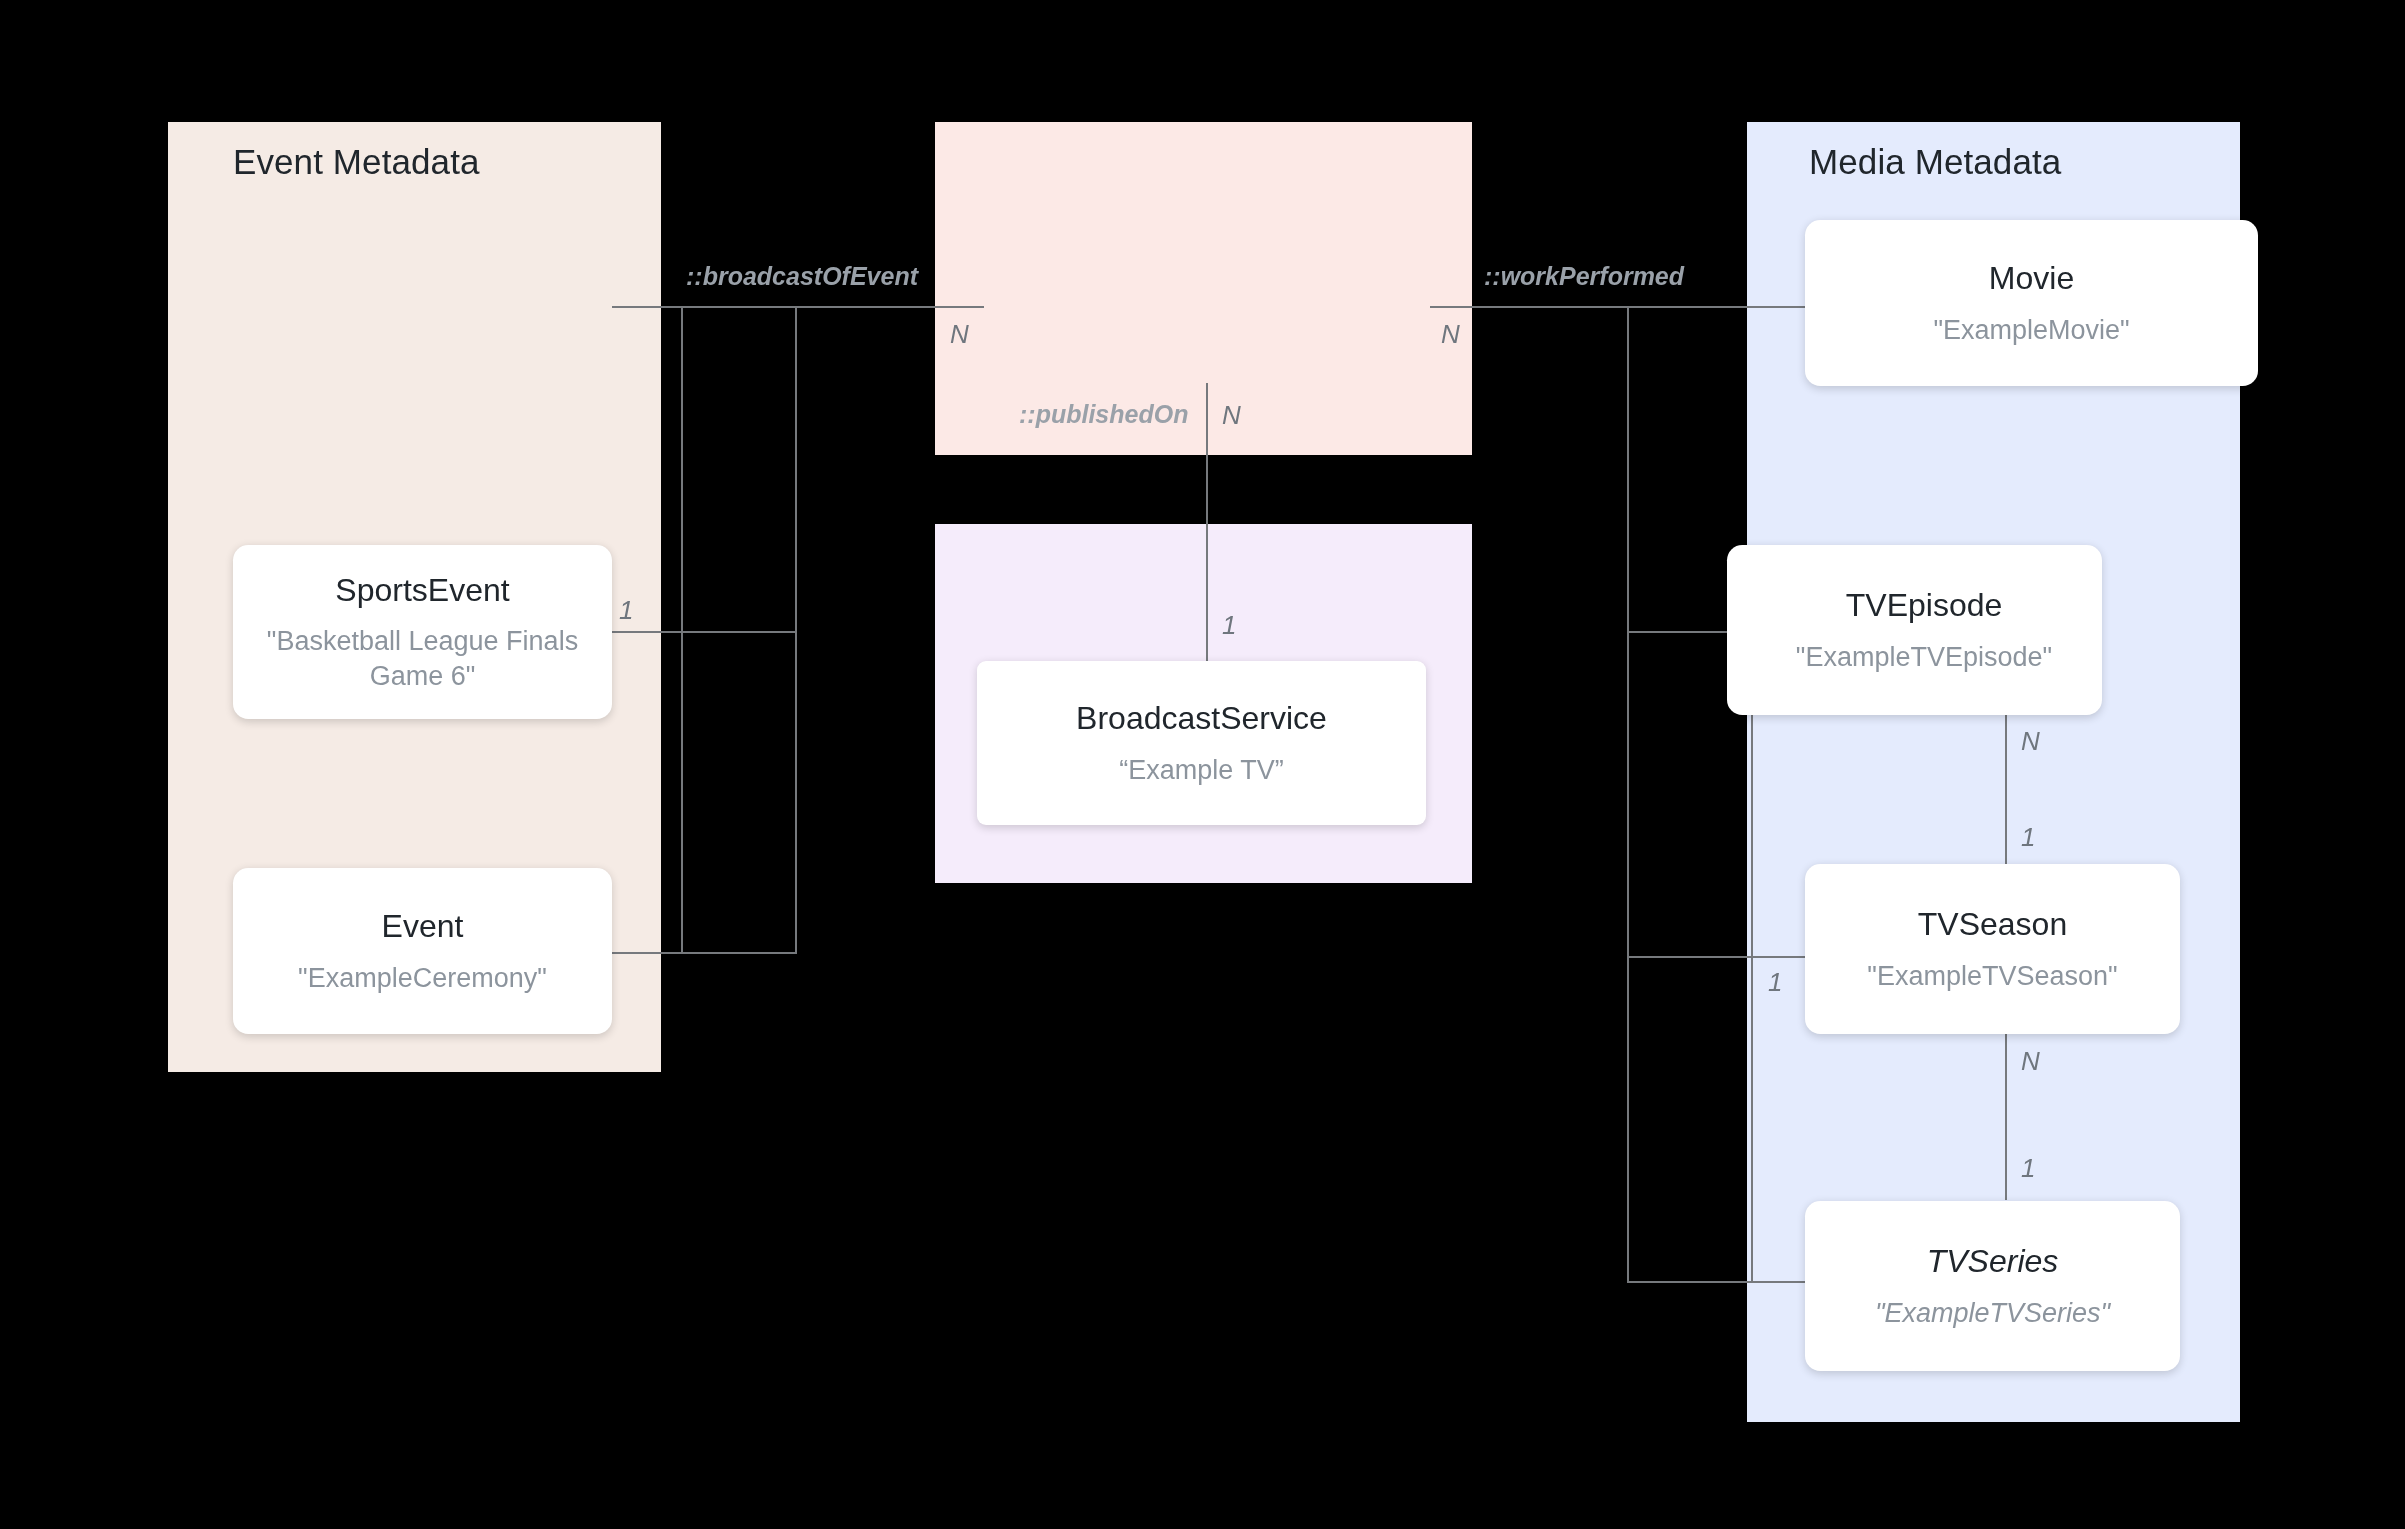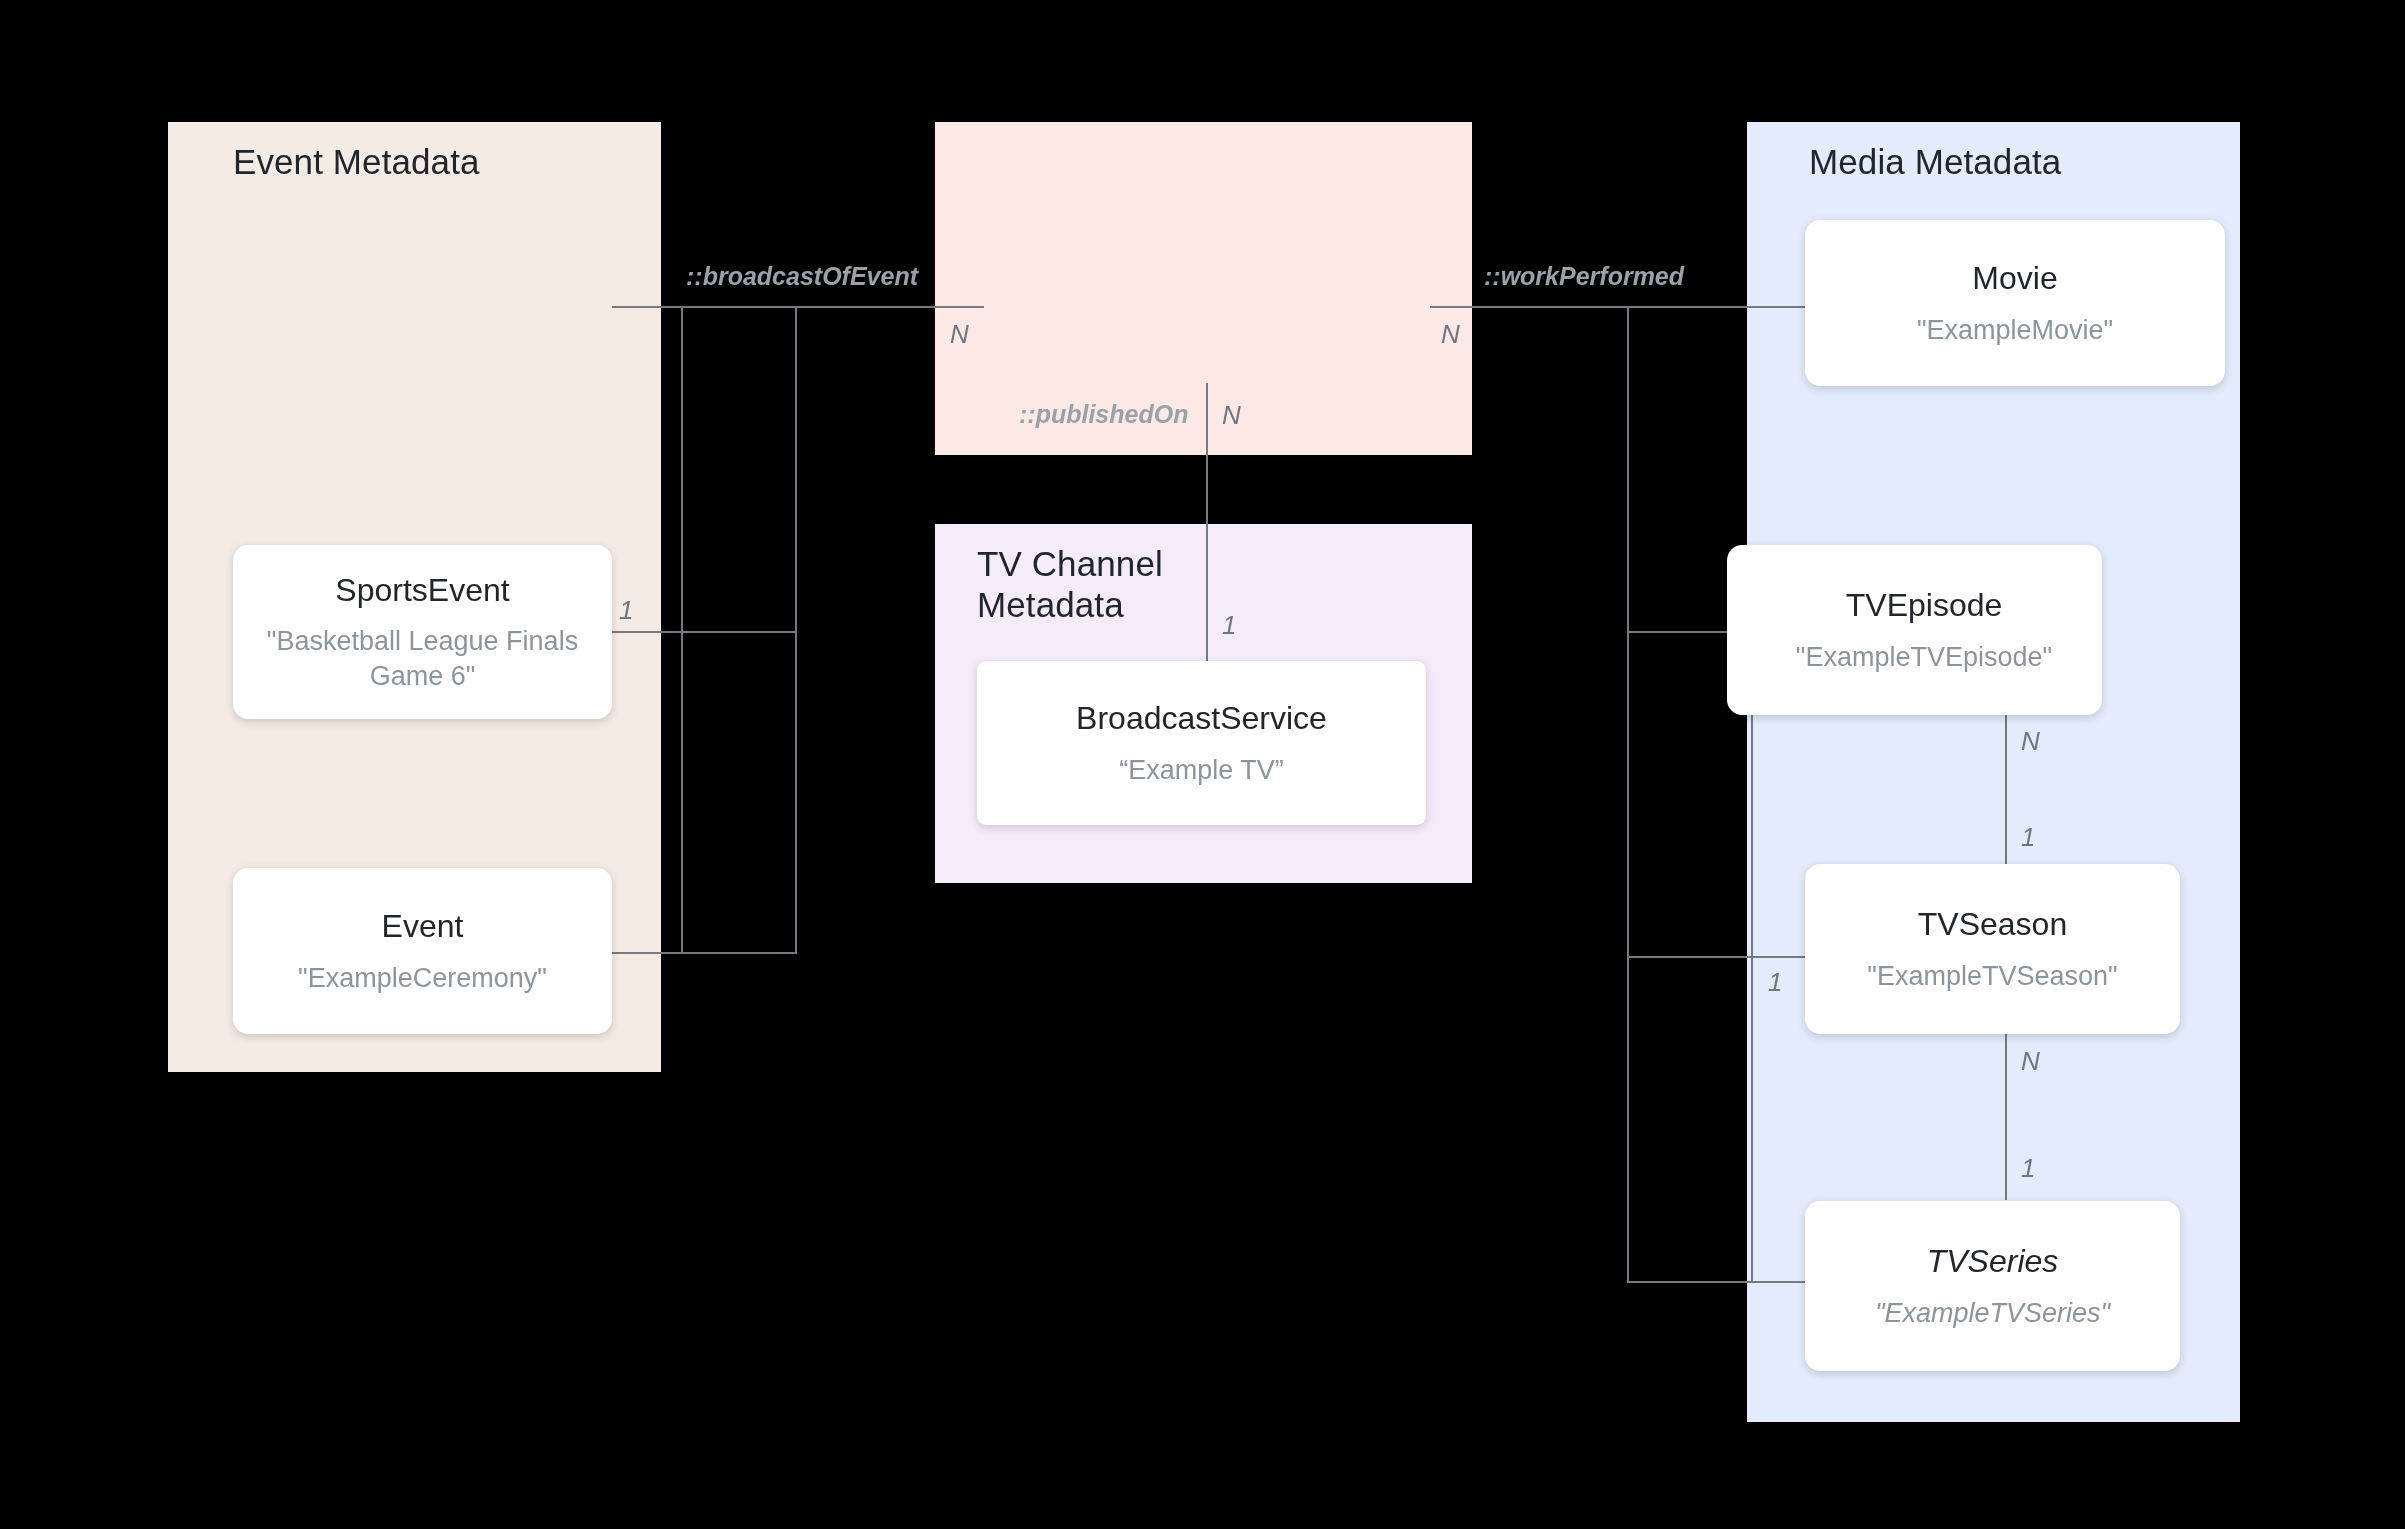--- a/index.html
+++ b/index.html
@@ -111,32 +111,30 @@
 
   <div class="card" style="left:233px; top:868px; width:379px; height:166px;">
     <div class="card-type">Event</div>
     <div class="card-value">"ExampleCeremony"</div>
   </div>
 
   <div class="group" id="grp-broad"></div>
 
 
   <div class="group" id="grp-tv"></div>
-  <div class="group-title" style="left:977px; top:543px; width:220px;">TV Channel
-Metadata</div>
 
   <div class="card" style="left:977px; top:661px; width:449px; height:164px;border-radius:9px;">
     <div class="card-type">BroadcastService</div>
     <div class="card-value">“Example TV”</div>
   </div>
 
   <div class="group" id="grp-media"></div>
   <div class="group-title" style="left:1809px; top:141px;">Media Metadata</div>
 
-  <div class="card" style="left:1805px; top:220px; width:420px; height:166px;">
+  <div class="card" style="left:1805px; top:220px; width:453px; height:166px;">
     <div class="card-type">Movie</div>
     <div class="card-value">"ExampleMovie"</div>
   </div>
 
   <div class="card" style="left:1727px; top:545px; width:375px; height:170px;padding-left:36px;">
     <div class="card-type">TVEpisode</div>
     <div class="card-value">"ExampleTVEpisode"</div>
   </div>
 
   <div class="card" style="left:1805px; top:864px; width:375px; height:170px;">

